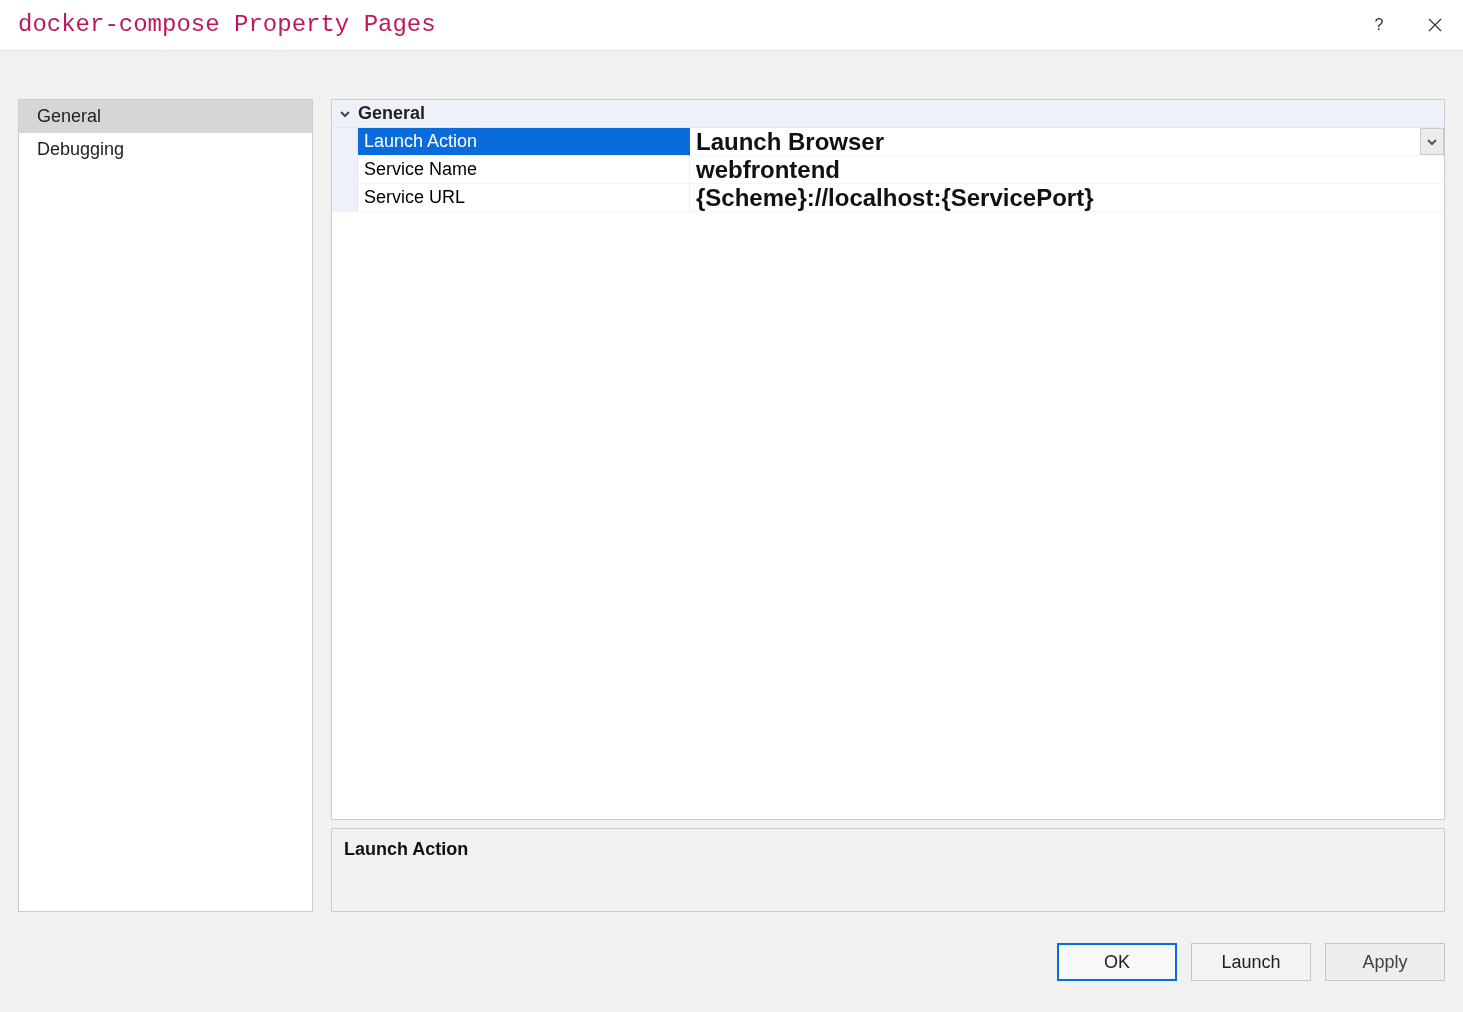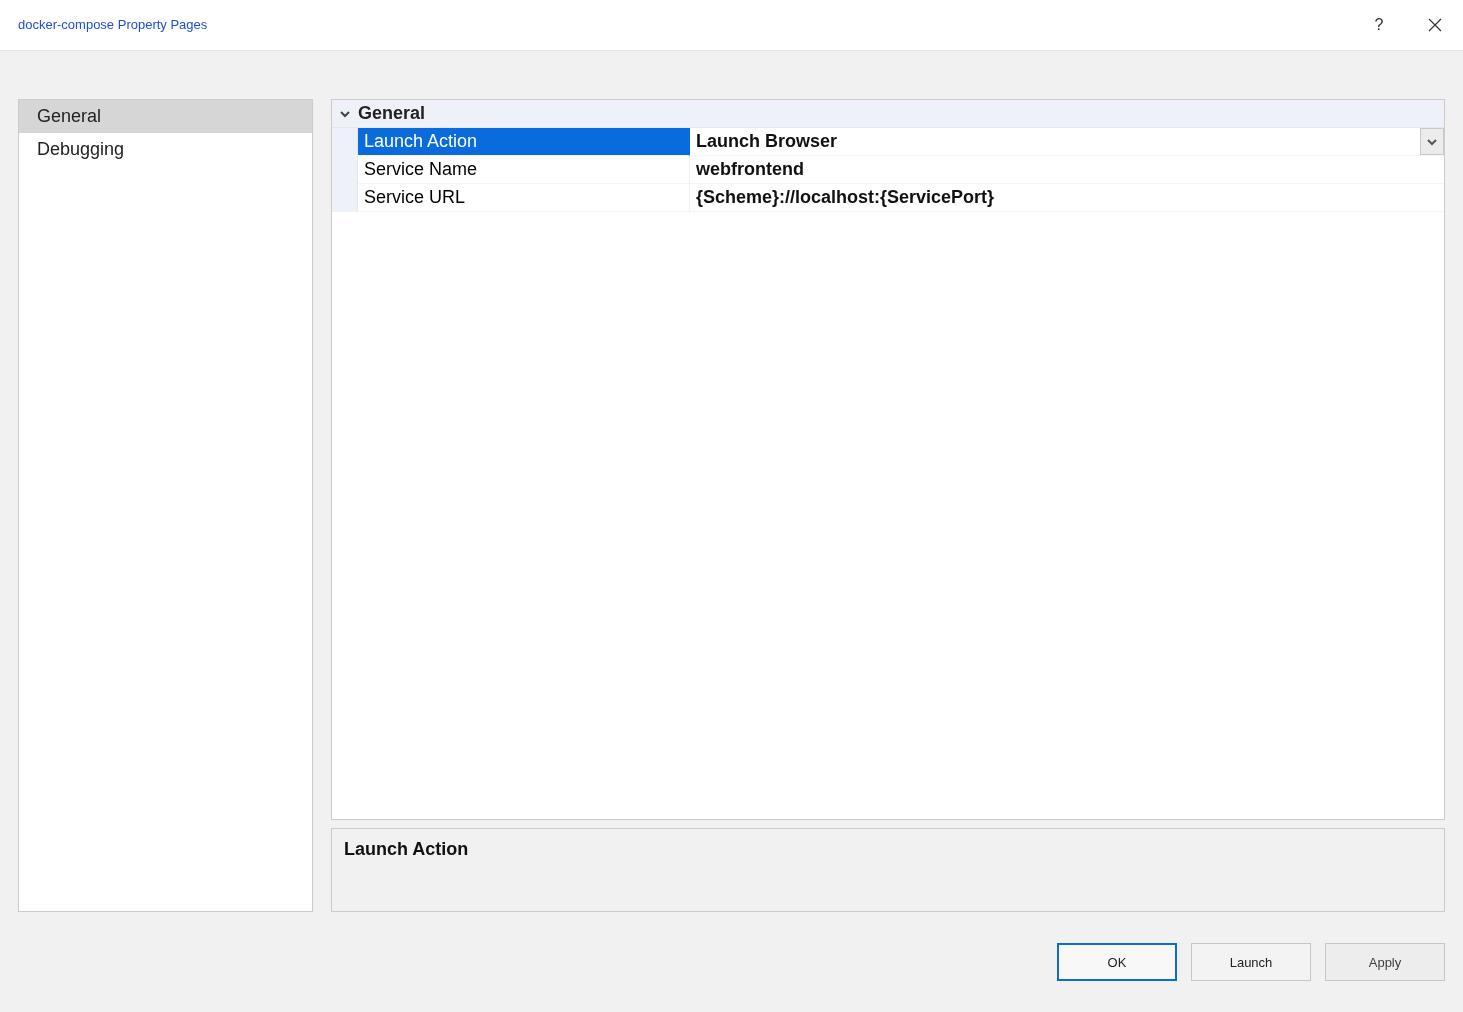--- a/index.html
+++ b/index.html
@@ -1,19 +1,19 @@
 <!DOCTYPE html>
 <html><head>
   <meta charset="utf-8">
   <style>
     * { box-sizing: border-box; margin: 0; padding: 0; }
     html, body { width: 100%; height: 100%; font-family: "Segoe UI", Tahoma, sans-serif; font-size: 15px; color: #222; background: #fff; }
     .window { width: 1463px; height: 1012px; background: #fff; display: flex; flex-direction: column; }
     .titlebar { height: 50px; display: flex; align-items: center; justify-content: space-between; padding: 0 0 0 18px; background: #fff; border-bottom: 1px solid #fff; }
-    .titlebar .title { font-size: 13px; color: #1d4ed8; }
+    .titlebar .title { font-size: 24px; color: #be185d; font-family: Liberation Mono, monospace; }
     .titlebar .controls { display: flex; align-items: center; gap: 0; }
     .titlebar .ctrl { width: 56px; height: 50px; display: flex; align-items: center; justify-content: center; color: #333; font-size: 16px; }
     .titlebar .help { font-family: "Segoe UI", sans-serif; font-size: 16px; }
     .titlebar .close svg { width: 14px; height: 14px; stroke: #333; stroke-width: 1.2; }
 
     .body { flex: 1; display: flex; gap: 18px; padding: 48px 18px 0 18px; background: #f1f1f1; border-top: 1px solid #e6e6e6; }
 
     .sidebar { width: 295px; background: #fff; border: 1px solid #ccc; display: flex; flex-direction: column; }
     .sidebar .item { padding: 6px 18px; font-size: 18px; color: #222; cursor: default; }
     .sidebar .item.selected { background: #d6d6d6; }
@@ -21,31 +21,31 @@
     .main { flex: 1; display: flex; flex-direction: column; gap: 8px; }
     .propgrid { flex: 1; background: #fff; border: 1px solid #ccc; display: flex; flex-direction: column; }
     .pg-header { display: flex; align-items: center; height: 28px; background: #eef2f8; border-bottom: 1px solid #e3e7ee; }
     .pg-header .chevron { width: 26px; display: flex; align-items: center; justify-content: center; }
     .pg-header .chevron svg { width: 12px; height: 12px; stroke: #444; stroke-width: 2; fill: none; }
     .pg-header .group-title { font-weight: 700; font-size: 18px; color: #222; }
     .pg-rows { display: flex; flex-direction: column; }
     .pg-row { display: flex; height: 28px; align-items: stretch; }
     .pg-row .indent { width: 26px; background: #eef2f8; border-right: 1px solid #e3e7ee; }
     .pg-row .name { width: 332px; padding-left: 6px; display: flex; align-items: center; font-size: 18px; color: #000000; border-right: 1px solid #eef0f2; border-bottom: 1px solid #f3f5f7; }
-    .pg-row .value { flex: 1; padding-left: 6px; display: flex; align-items: center; font-size: 18px; font-weight: 700; color: #111; border-bottom: 1px solid #f3f5f7; position: relative; }
+    .pg-row .value { flex: 1; padding-left: 6px; display: flex; align-items: center; font-size: 24px; font-weight: 700; color: #111; border-bottom: 1px solid #f3f5f7; position: relative; }
     .pg-row.selected .name { background: #0a6cdc; color: #fff; border-right-color: #0a6cdc; }
     .pg-row.selected .value { background: #fff; }
     .pg-row.selected .value .dropdown-btn { position: absolute; right: 0; top: 0; width: 24px; height: 100%; background: #ececec; border: 1px solid #c9c9c9; display: flex; align-items: center; justify-content: center; }
     .pg-row.selected .value .dropdown-btn svg { width: 10px; height: 10px; stroke: #555; stroke-width: 2; fill: none; }
 
     .description-pane { height: 84px; background: #f1f1f1; border: 1px solid #ccc; padding: 10px 12px; }
     .description-pane .desc-title { font-weight: 700; font-size: 18px; color: #111; }
 
     .footer { height: 100px; display: flex; align-items: center; justify-content: flex-end; gap: 14px; padding: 0 18px; background: #f1f1f1; }
-    .footer button { width: 120px; height: 38px; font-size: 13px; background: #f3f3f3; border: 1px solid #c5c5c5; color: #222; cursor: default; }
+    .footer button { width: 120px; height: 38px; font-size: 18px; background: #f3f3f3; border: 1px solid #c5c5c5; color: #222; cursor: default; }
     .footer button.primary { border: 2px solid #0a6cdc; background: #f8f8f8; }
     .footer button:disabled { color: #404040; background: #ededed; }
   </style>
 </head>
 <body>
 
 <div class="window">
 
   <div class="titlebar">
     <div class="title">docker-compose Property Pages</div>

